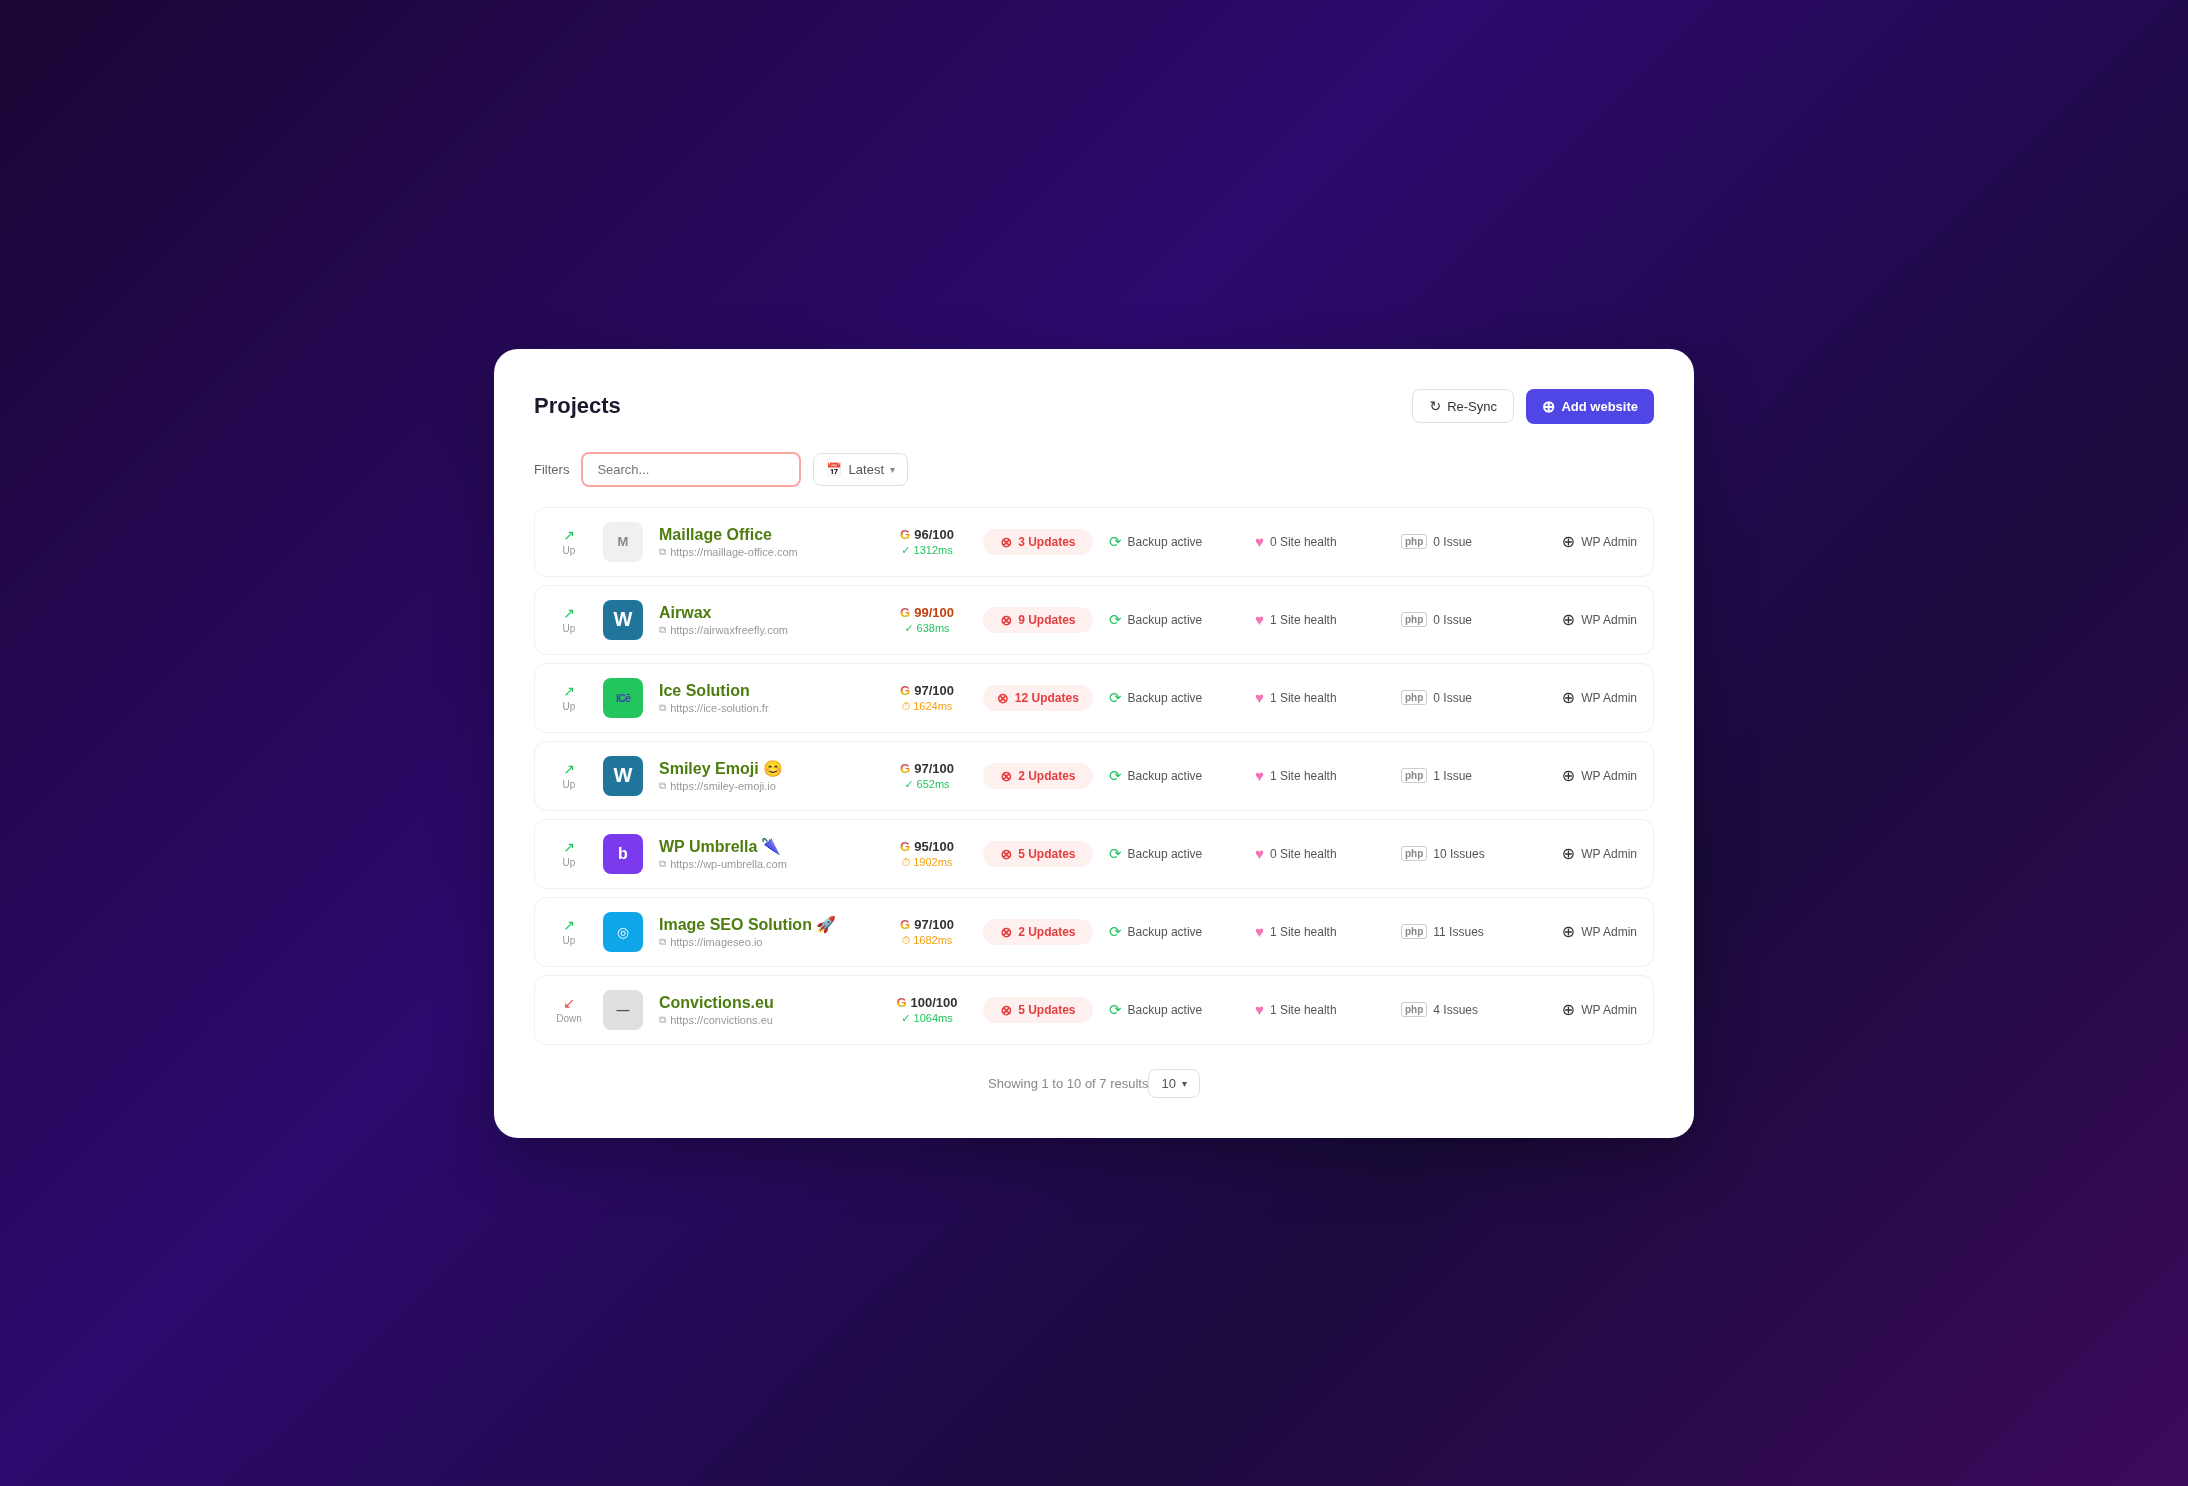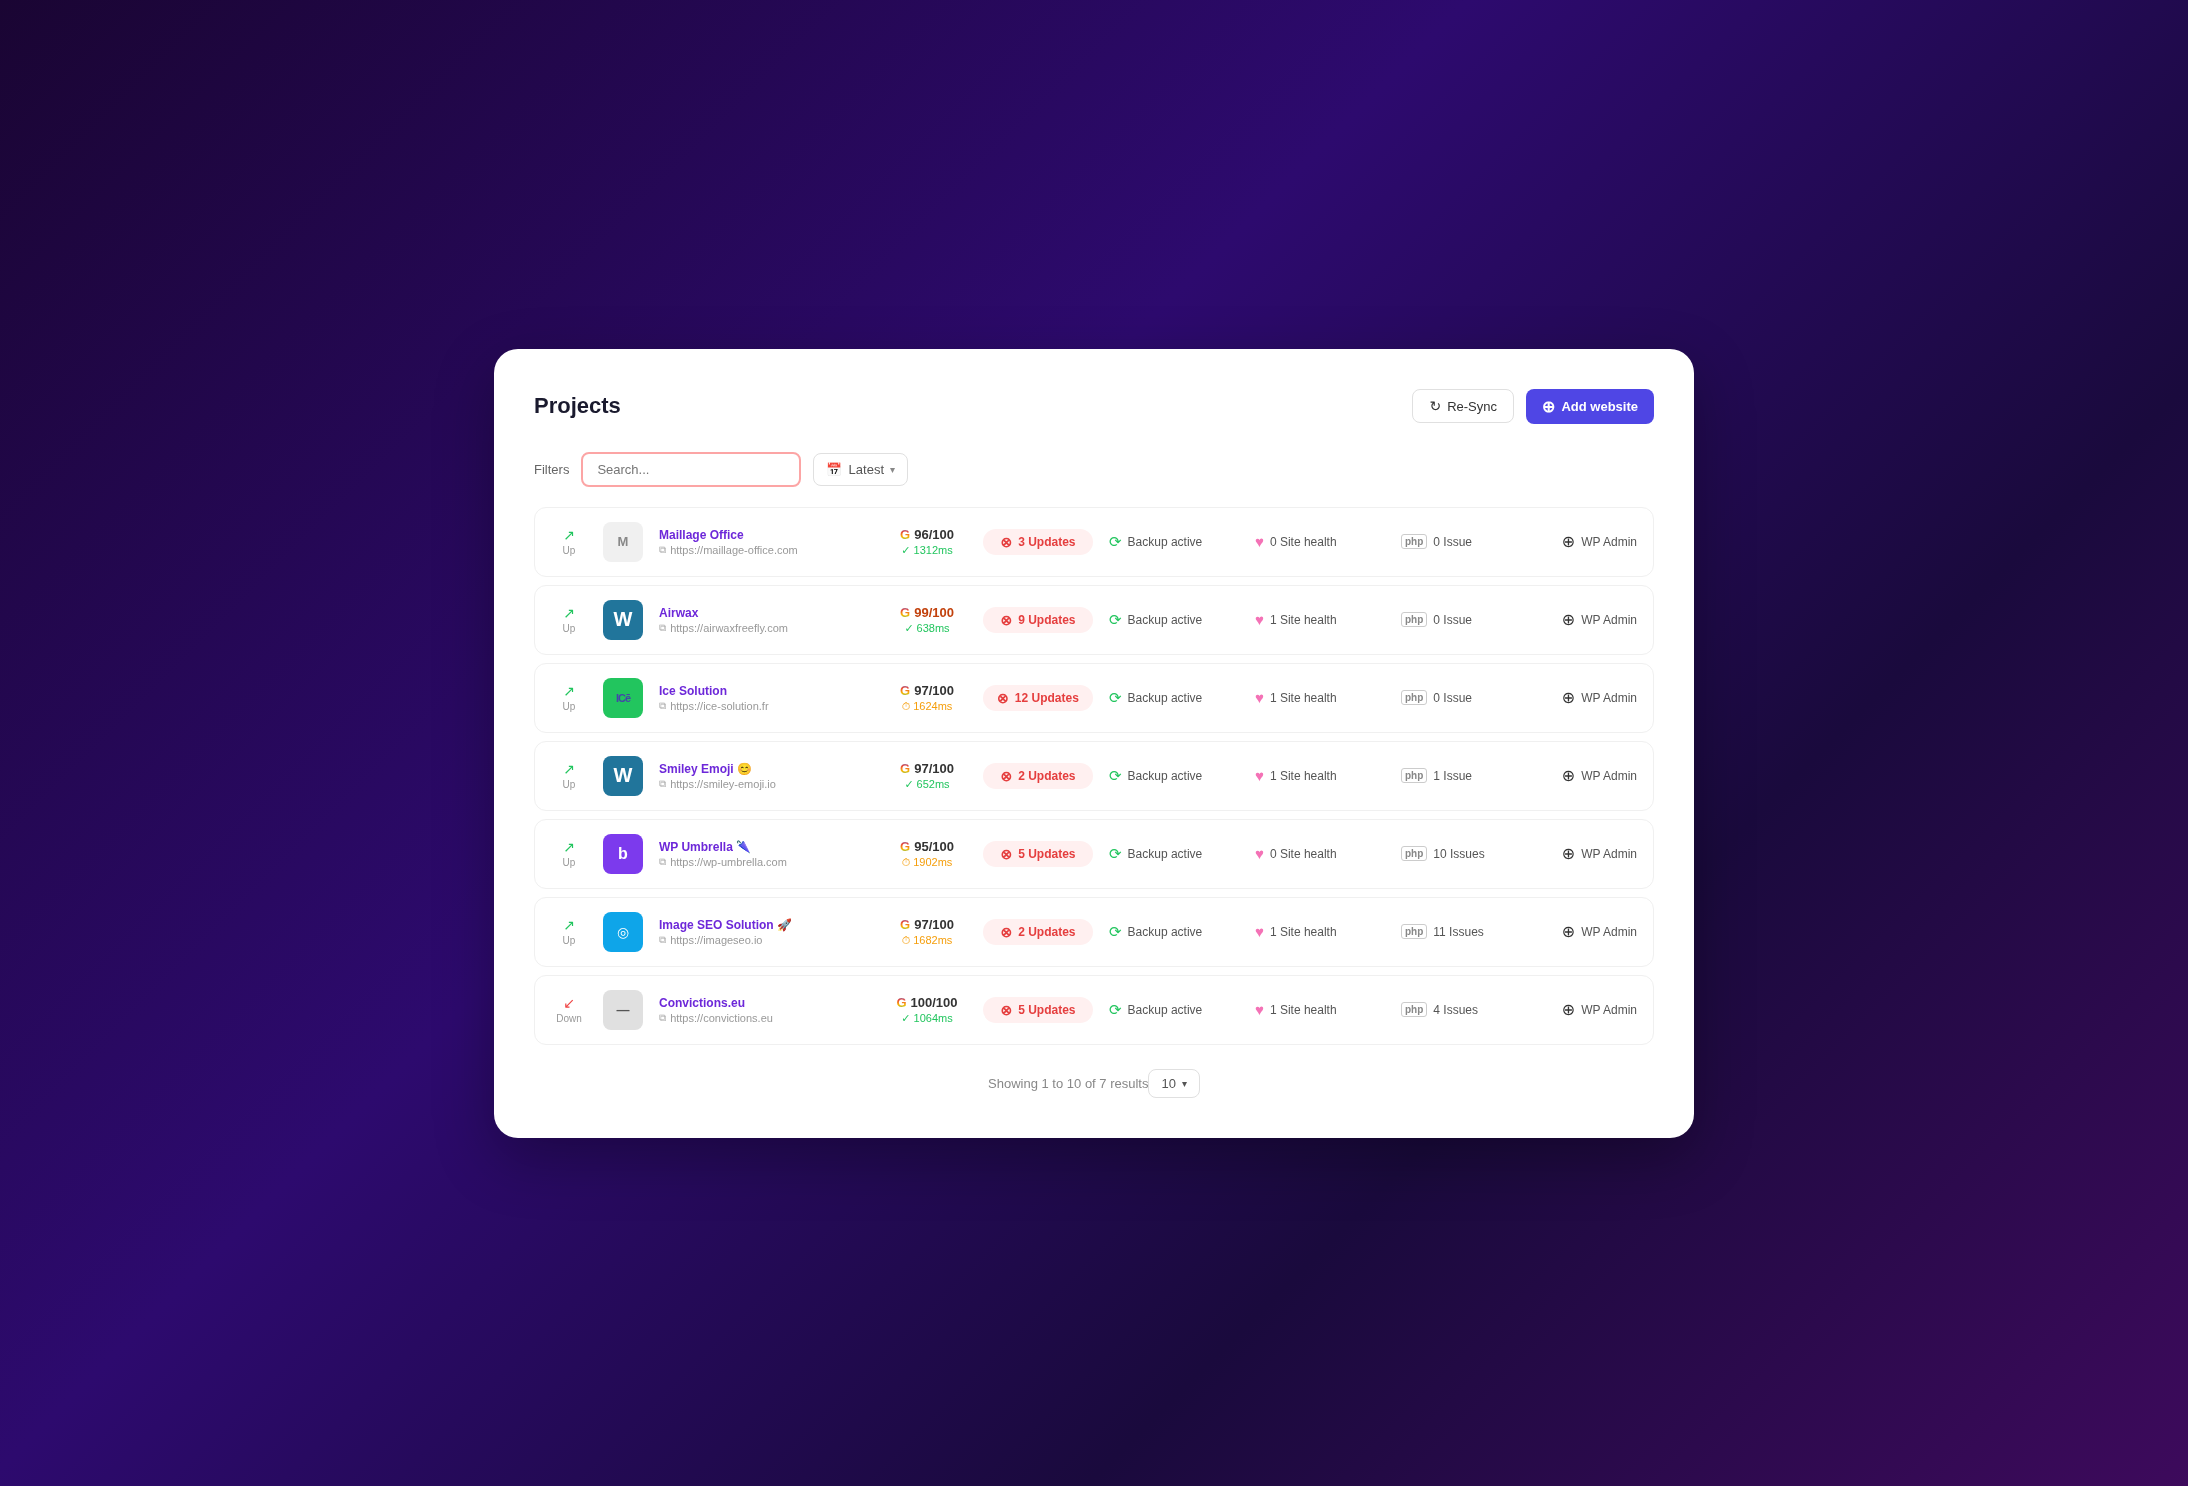--- a/index.html
+++ b/index.html
@@ -136,23 +136,23 @@
       justify-content: center;
       font-size: 18px;
       flex-shrink: 0;
       overflow: hidden;
     }
     .site-info {
       flex: 1;
       min-width: 0;
     }
     .site-name {
-      font-size: 12px;
+      font-size: 16px;
       font-weight: 600;
-      color: #6d28d9;
+      color: #4d7c0f;
       display: flex;
       align-items: center;
       gap: 4px;
       text-align: center;
     }
     .site-url {
       font-size: 11px;
       color: #999;
       margin-top: 2px;
       display: flex;

